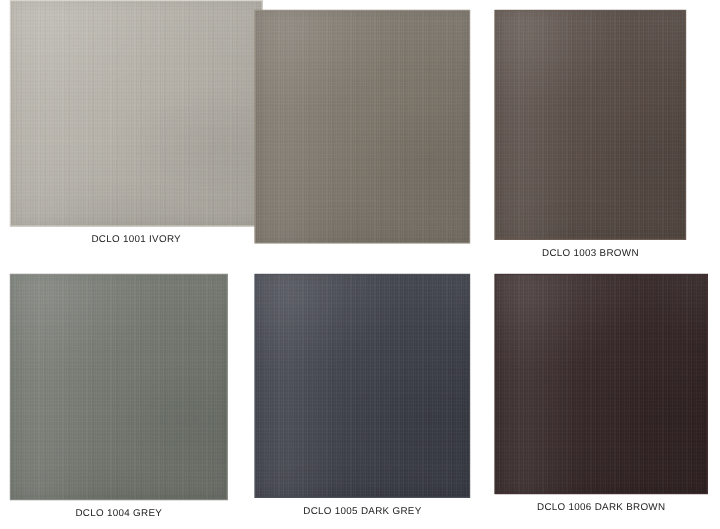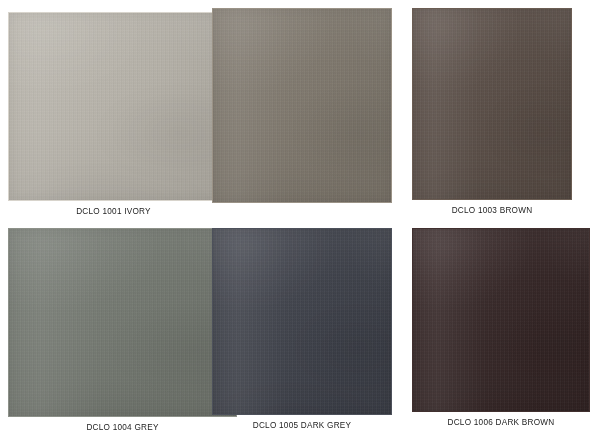--- a/index.html
+++ b/index.html
@@ -116,21 +116,21 @@
     color: #1c1c1c;
     white-space: nowrap;
     font-family: "Liberation Sans", sans-serif;
   }
 </style>
 </head>
 <body style="background: rgb(255, 255, 255);">
 
 <div id="swatch-board" style="background: rgb(255, 255, 255);">
 
-  <div class="swatch-cell" style="left: 8px; top: 12px; width: 211px; height: 209px;">
+  <div class="swatch-cell" style="left: 8px; top: 0; width: 211px; height: 209px;">
     <div class="swatch-chip" style="height: 189px;">
       <div class="chip-fill" style="background: rgb(183, 179, 170);"></div>
       <div class="chip-mottle"></div>
       <div class="chip-grain"></div>
       <div class="chip-weave"></div>
       <div class="chip-shade"></div>
       <div class="chip-edge" style="box-shadow: rgb(216, 212, 204) 0px 0px 0px 1px inset, rgba(0, 0, 0, 0.05) 0px 0px 10px 2px inset;"></div>
     </div>
     <div class="swatch-caption" style="top: 195px; color: rgb(28, 28, 28);">DCLO 1001 IVORY</div>
   </div>
@@ -151,21 +151,21 @@
       <div class="chip-fill" style="background: rgb(88, 76, 69);"></div>
       <div class="chip-mottle"></div>
       <div class="chip-grain"></div>
       <div class="chip-weave"></div>
       <div class="chip-shade"></div>
       <div class="chip-edge" style="box-shadow: rgb(107, 93, 83) 0px 0px 0px 1px inset, rgba(0, 0, 0, 0.05) 0px 0px 10px 2px inset;"></div>
     </div>
     <div class="swatch-caption" style="top: 198px; color: rgb(28, 28, 28);">DCLO 1003 BROWN</div>
   </div>
 
-  <div class="swatch-cell" style="left: 8px; top: 228px; width: 182px; height: 209px; padding-left: 47px;">
+  <div class="swatch-cell" style="left: 8px; top: 228px; width: 182px; height: 209px;">
     <div class="swatch-chip" style="height: 189px;">
       <div class="chip-fill" style="background: rgb(114, 119, 111);"></div>
       <div class="chip-mottle"></div>
       <div class="chip-grain"></div>
       <div class="chip-weave"></div>
       <div class="chip-shade"></div>
       <div class="chip-edge" style="box-shadow: rgb(141, 145, 137) 0px 0px 0px 1px inset, rgba(0, 0, 0, 0.05) 0px 0px 10px 2px inset;"></div>
     </div>
     <div class="swatch-caption" style="top: 195px; color: rgb(28, 28, 28);">DCLO 1004 GREY</div>
   </div>

